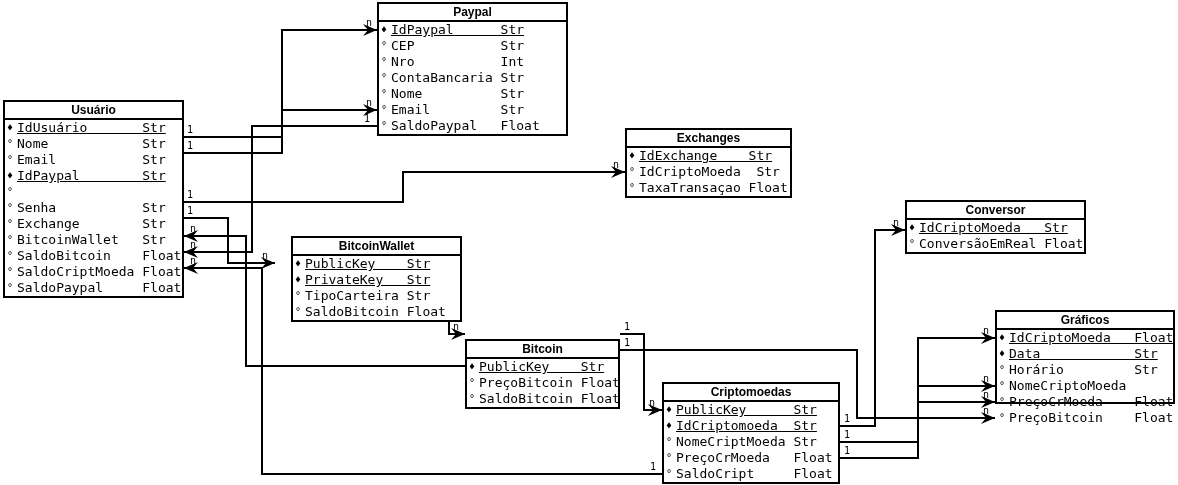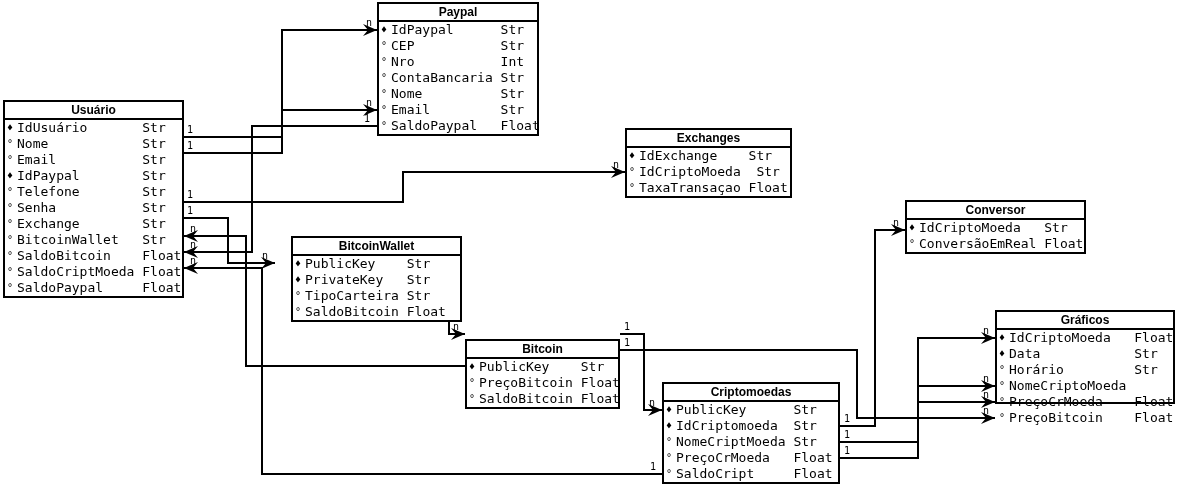--- a/index.html
+++ b/index.html
@@ -17,21 +17,21 @@
     text-align:center; height:18px; line-height:16px;
     border-bottom:2px solid #000; box-sizing:border-box;
     color:#000; letter-spacing:0px;
   }
   .field-row {
     height:16px; line-height:16px; font-size:13px; color:#000;
     white-space:pre; display:flex; align-items:center;
     padding:0 1px 0 2px; box-sizing:border-box; overflow:hidden;
   }
   .bullet { flex:0 0 10px; width:10px; font-size:10px; line-height:16px; }
-  .field-row.keyrow .ftext { }
+  .field-row.keyrow .ftext { text-decoration:underline; }
   .ftext { font-size:13px; }
   text.card-label {
     font-family:"DejaVu Sans Mono", monospace; font-size:10px; fill:#000;
   }
 </style>
 </head>
 <body>
 
 <div id="canvas">
   <svg id="connectors" xmlns="http://www.w3.org/2000/svg" viewBox="0 0 1178 485">
@@ -117,29 +117,29 @@
         <text x="844" y="454" class="card-label">1</text>
         <text x="983" y="334" class="card-label">n</text>
       </g>
     </svg>
 <div class="entity" style="left: 3px; top: 80px; width: 181px; height: 198px; margin-top: 20px;">
       <div class="entity-header">Usuário</div>
       <div class="field-row keyrow"><span class="bullet">♦</span><span class="ftext">IdUsuário       Str</span></div>
       <div class="field-row"><span class="bullet">°</span><span class="ftext">Nome            Str</span></div>
       <div class="field-row"><span class="bullet">°</span><span class="ftext">Email           Str</span></div>
       <div class="field-row keyrow"><span class="bullet">♦</span><span class="ftext">IdPaypal        Str</span></div>
-      <div class="field-row"><span class="bullet">°</span><span class="ftext">Telefone        Str</span></div>
+      <div class="field-row"><span class="bullet">°</span></div>
       <div class="field-row"><span class="bullet">°</span><span class="ftext">Senha           Str</span></div>
       <div class="field-row"><span class="bullet">°</span><span class="ftext">Exchange        Str</span></div>
       <div class="field-row"><span class="bullet">°</span><span class="ftext">BitcoinWallet   Str</span></div>
       <div class="field-row"><span class="bullet">°</span><span class="ftext">SaldoBitcoin    Float</span></div>
       <div class="field-row"><span class="bullet">°</span><span class="ftext">SaldoCriptMoeda Float</span></div>
       <div class="field-row"><span class="bullet">°</span><span class="ftext">SaldoPaypal     Float</span></div>
     </div>
-    <div class="entity" style="left: 377px; top: 2px; width: 162px; height: 134px;">
+    <div class="entity" style="left: 377px; top: 2px; width: 191px; height: 134px;">
       <div class="entity-header">Paypal</div>
       <div class="field-row keyrow"><span class="bullet">♦</span><span class="ftext">IdPaypal      Str</span></div>
       <div class="field-row"><span class="bullet">°</span><span class="ftext">CEP           Str</span></div>
       <div class="field-row"><span class="bullet">°</span><span class="ftext">Nro           Int</span></div>
       <div class="field-row"><span class="bullet">°</span><span class="ftext">ContaBancaria Str</span></div>
       <div class="field-row"><span class="bullet">°</span><span class="ftext">Nome          Str</span></div>
       <div class="field-row"><span class="bullet">°</span><span class="ftext">Email         Str</span></div>
       <div class="field-row"><span class="bullet">°</span><span class="ftext">SaldoPaypal   Float</span></div>
     </div>
     <div class="entity" style="left: 625px; top: 128px; width: 167px; height: 70px;">

